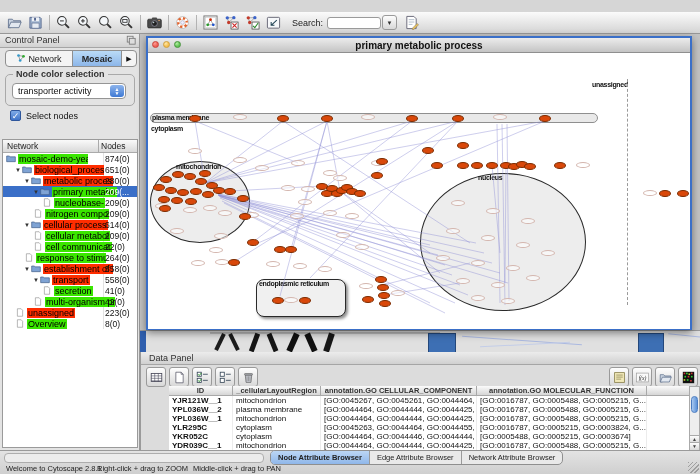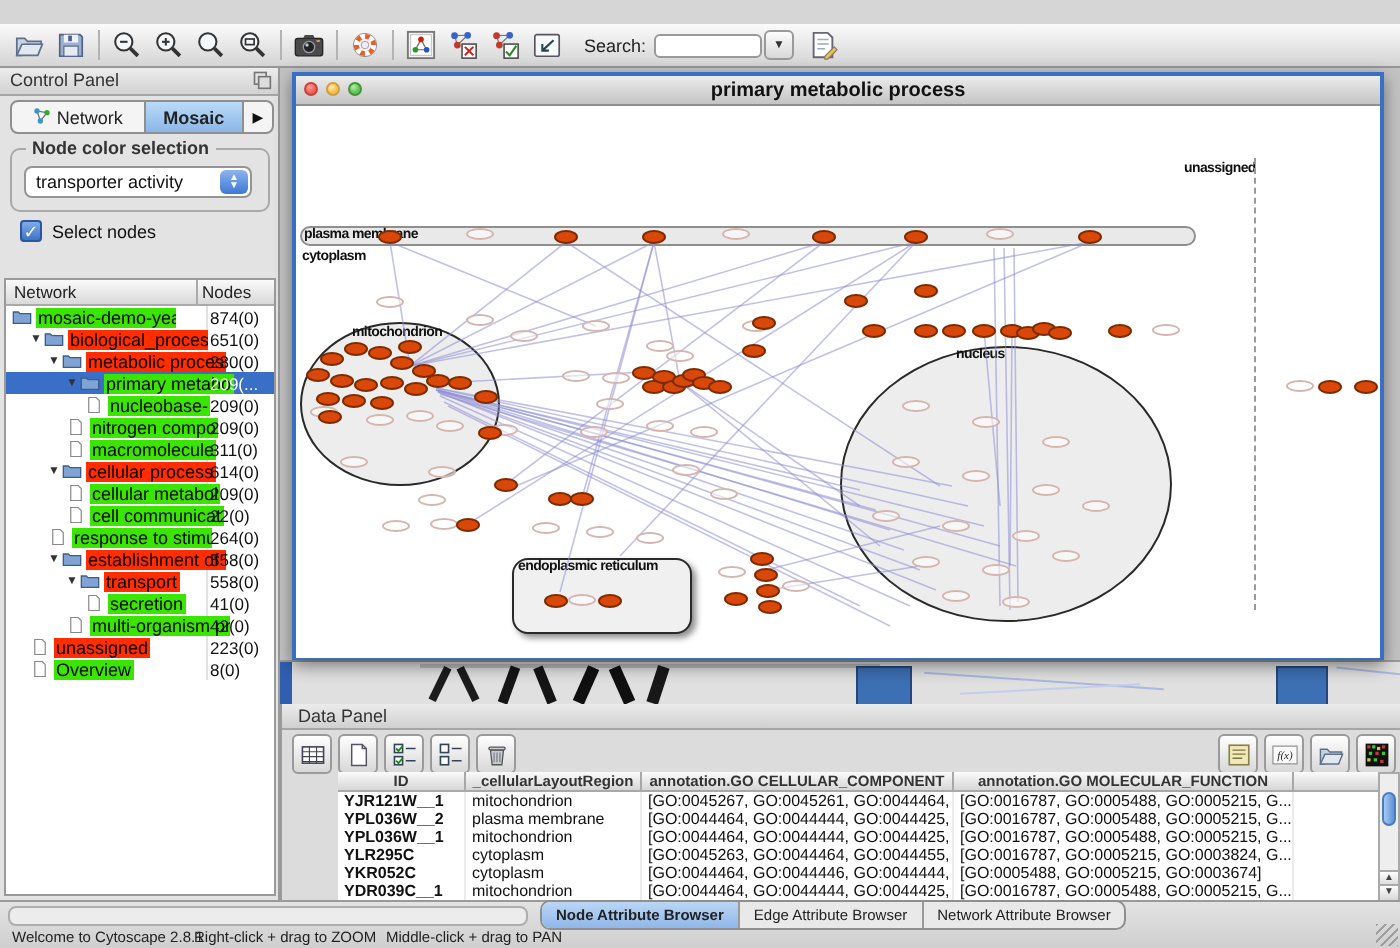--- a/index.html
+++ b/index.html
@@ -330,29 +330,20 @@
             <span class="cnt">209(0)</span>
           </div>
           <div class="trow" style="padding-left: 30px;">
             <span class="ticon">
               <svg viewBox="0 0 10 12">
                 <path d="M1.5 1h5l2 2v8h-7z" fill="#fff" stroke="#888" stroke-width=".8"></path>
               </svg>
             </span>
             <span class="lbl green">nitrogen compo</span>
             <span class="cnt">209(0)</span>
-          </div>
-          <div class="trow" style="padding-left: 30px;">
-            <span class="ticon">
-              <svg viewBox="0 0 10 12">
-                <path d="M1.5 1h5l2 2v8h-7z" fill="#fff" stroke="#888" stroke-width=".8"></path>
-              </svg>
-            </span>
-            <span class="lbl green">macromolecule</span>
-            <span class="cnt">311(0)</span>
           </div>
           <div class="trow" style="padding-left: 21px;">
             <span class="exp">▼</span>
             <span class="ticon">
               <svg viewBox="0 0 12 10">
                 <path d="M.8 8.8V2h3l1 1h6.4v5.8z" fill="#7fa3d4" stroke="#3f5c85" stroke-width=".8"></path>
               </svg>
             </span>
             <span class="lbl red">cellular process</span>
             <span class="cnt">614(0)</span>

